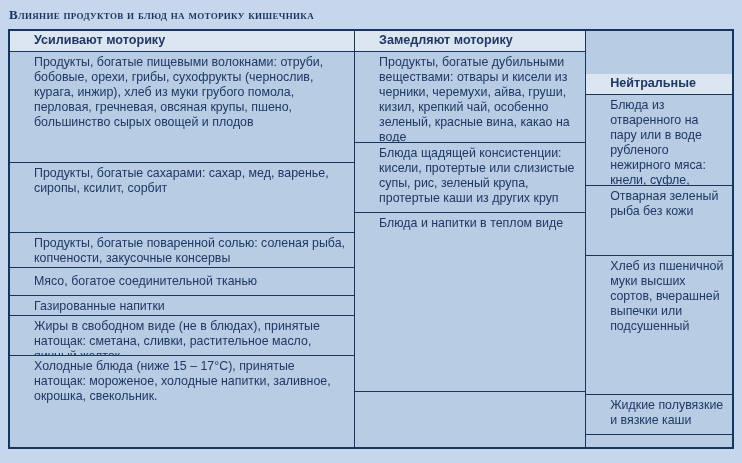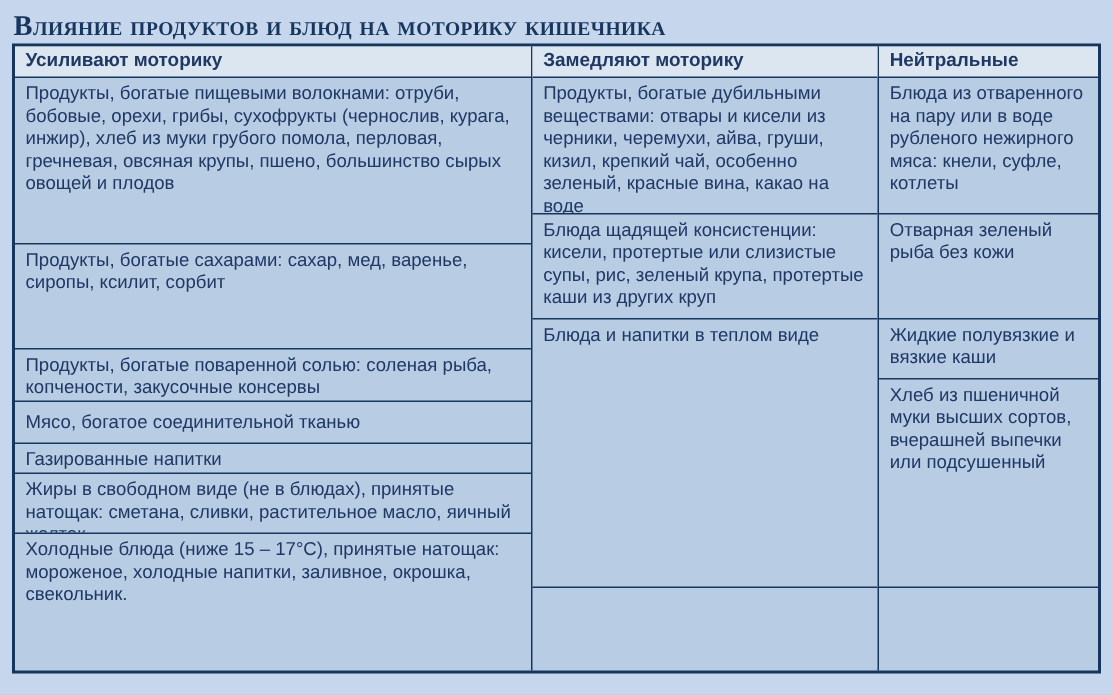--- a/index.html
+++ b/index.html
@@ -16,21 +16,21 @@
     font-family:"Liberation Sans", sans-serif;
     overflow:hidden;
   }
   .title{
     padding:7px 8px 0 9px;
     height:29px;
     box-sizing:border-box;
     font-family:"Liberation Serif", serif;
     font-variant:small-caps;
     font-weight:bold;
-    font-size:19px;
+    font-size:13px;
     letter-spacing:.3px;
     color:var(--line);
     white-space:nowrap;
   }
   .table{
     margin:0 8px;
     height:420px;
     box-sizing:border-box;
     border:2px solid var(--line);
     background:var(--cell-bg);
@@ -38,25 +38,25 @@
   }
   .col{
     display:flex;
     flex-direction:column;
     box-sizing:border-box;
     border-right:1.5px solid var(--line);
   }
   .col:last-child{border-right:none;}
   .col1{width:47.8%;}
   .col2{width:32.0%;}
-  .col3{width:20.2%;}
+  .col3{width:20.2%;margin-top:43px;}
   .cell{
     box-sizing:border-box;
     border-bottom:1.5px solid var(--line);
-    padding:3px 7px 2px 7px;
+    padding:3px 7px 2px 24px;
     font-size:12.4px;
     line-height:15px;
     color:var(--text);
     overflow:hidden;
   }
   .cell.head{
     height:21px;
     background:var(--head-bg);
     font-weight:bold;
     font-size:12.6px;
@@ -89,20 +89,20 @@
       <div class="cell" style="height:91px">Продукты, богатые дубильными веществами: отвары и кисели из черники, черемухи, айва, груши, кизил, крепкий чай, особенно зеленый, красные вина, какао на воде</div>
       <div class="cell" style="height:70px">Блюда щадящей консистенции: кисели, протертые или слизистые супы, рис, зеленый крупа, протертые каши из других круп</div>
       <div class="cell" style="height:179px">Блюда и напитки в теплом виде</div>
       <div class="cell fill"></div>
     </div>
 
     <div class="col col3">
       <div class="cell head">Нейтральные</div>
       <div class="cell" style="height:91px">Блюда из отваренного на пару или в воде рубленого нежирного мяса: кнели, суфле, котлеты</div>
       <div class="cell" style="height:70px">Отварная зеленый рыба без кожи</div>
+      <div class="cell" style="height:139px">Хлеб из пшеничной муки высших сортов, вчерашней выпечки или подсушенный</div>
       <div class="cell" style="height:40px">Жидкие полувязкие и вязкие каши</div>
-      <div class="cell" style="height:139px">Хлеб из пшеничной муки высших сортов, вчерашней выпечки или подсушенный</div>
       <div class="cell fill"></div>
     </div>
 
   </div>
 
 </div>
 
 </body></html>

